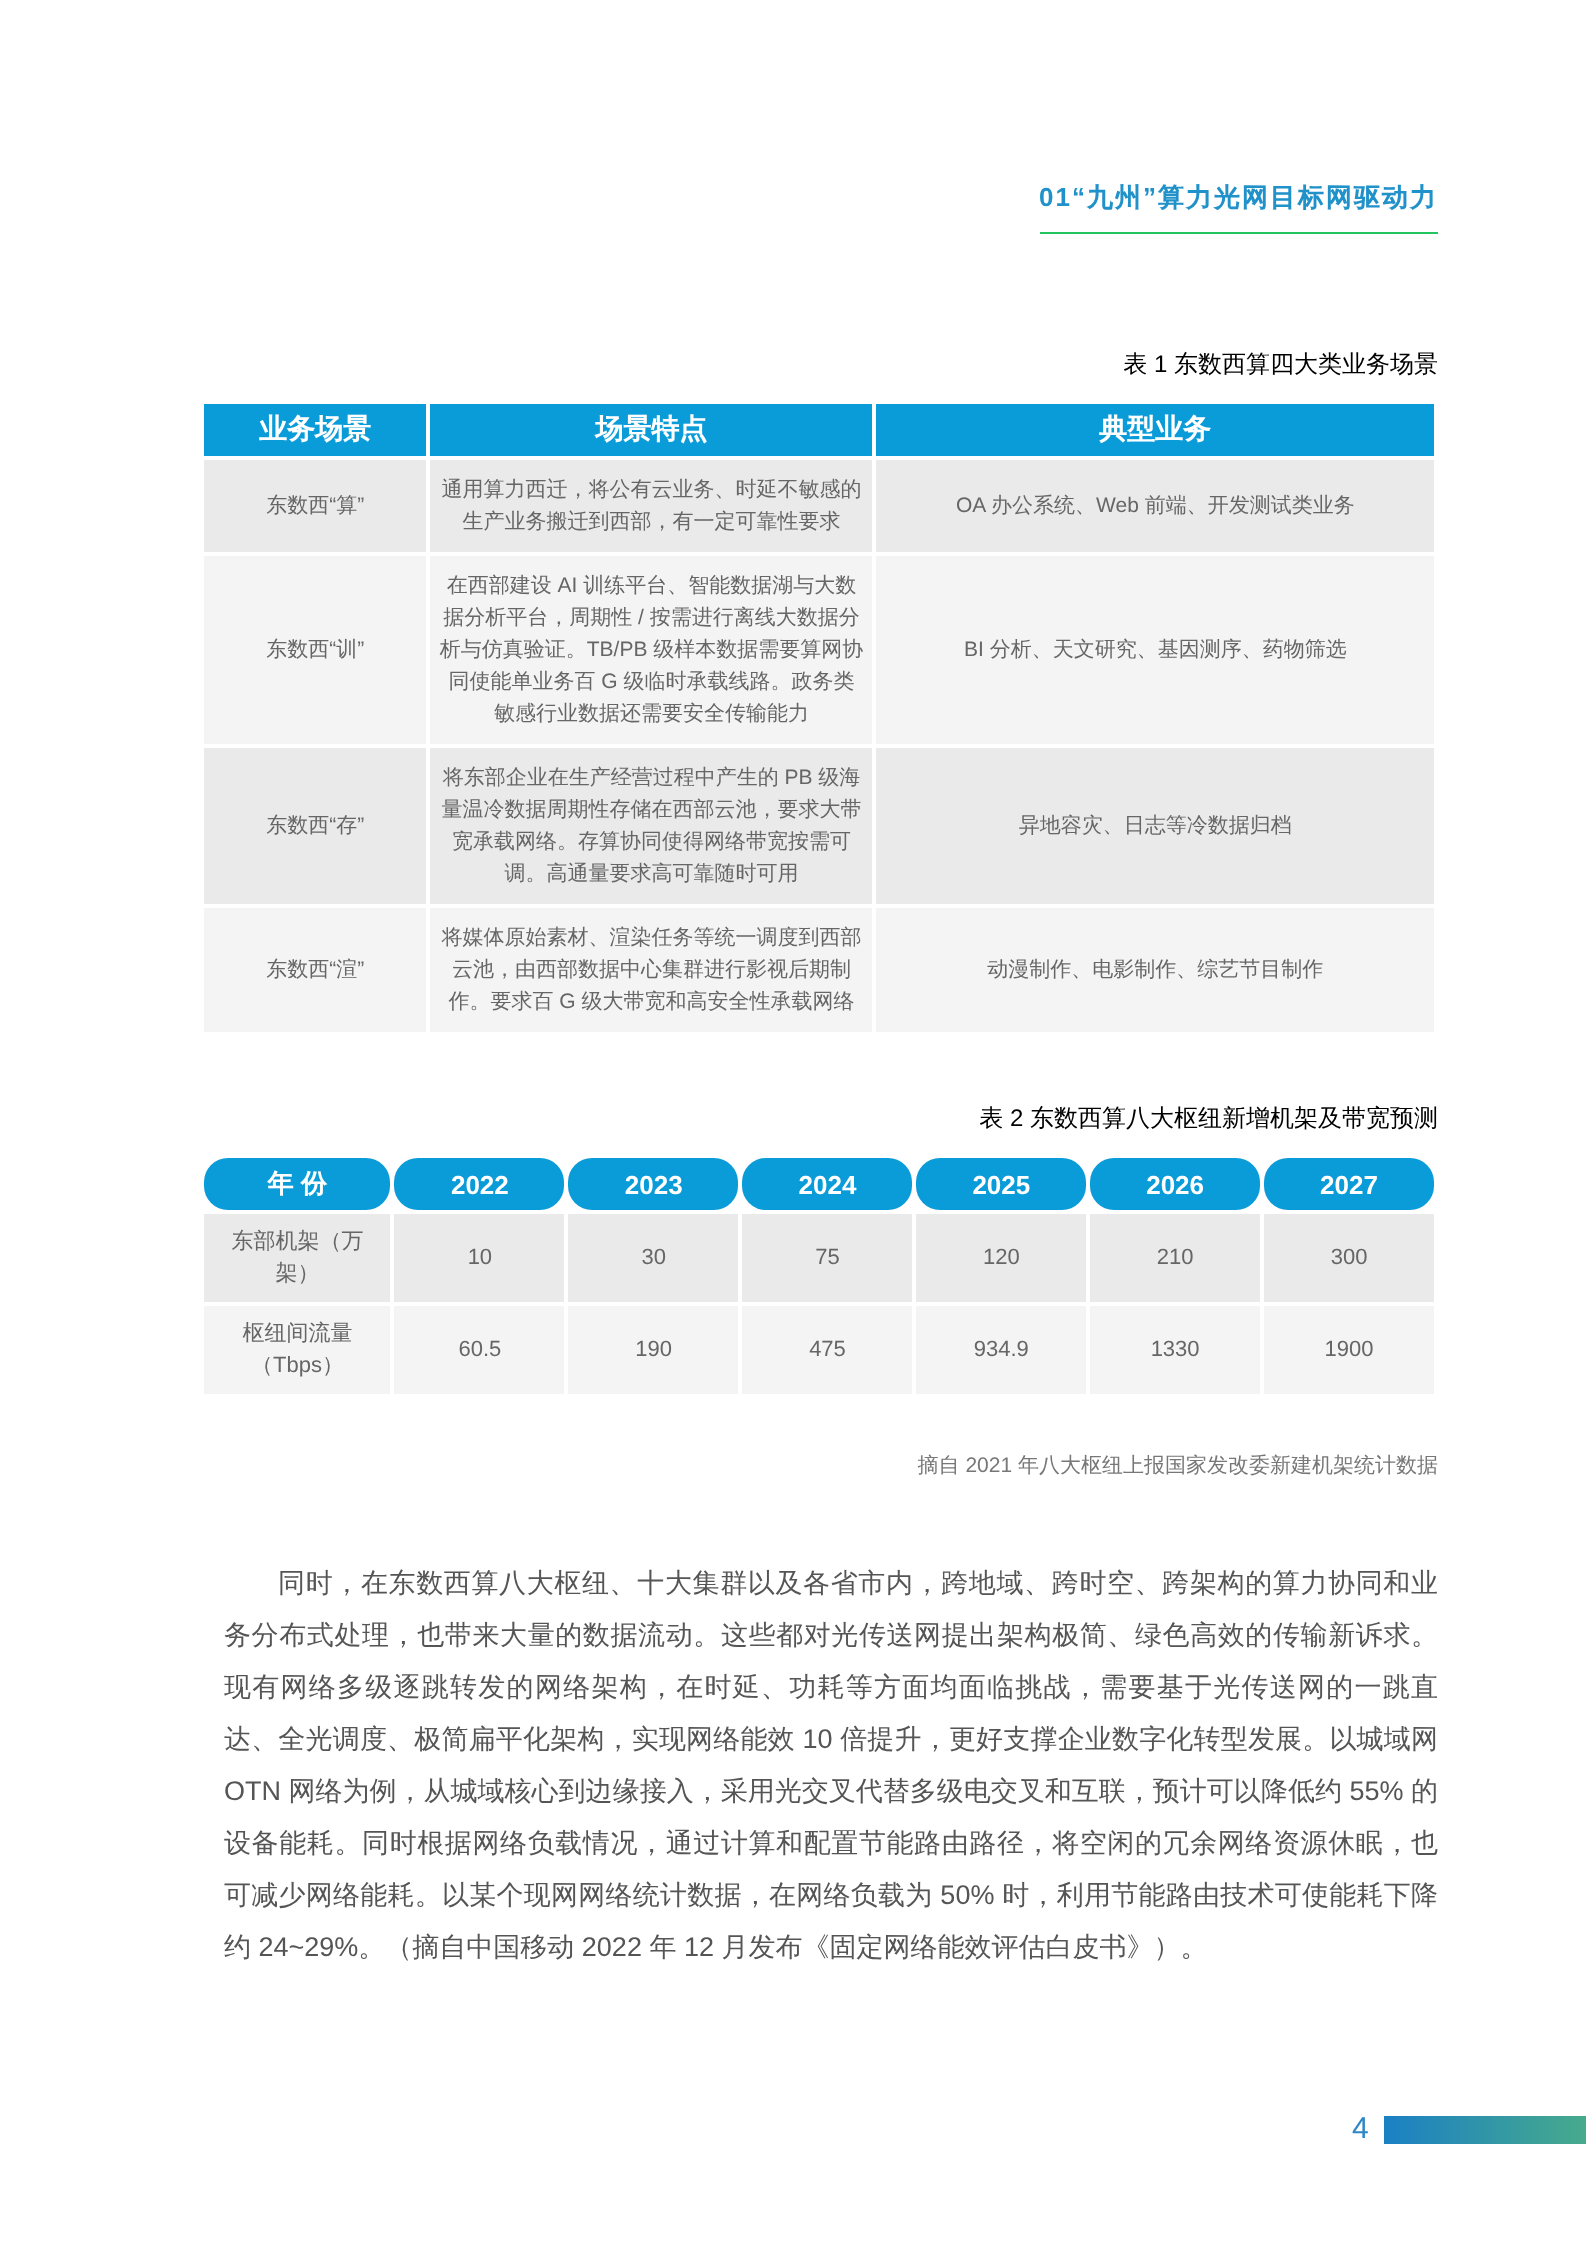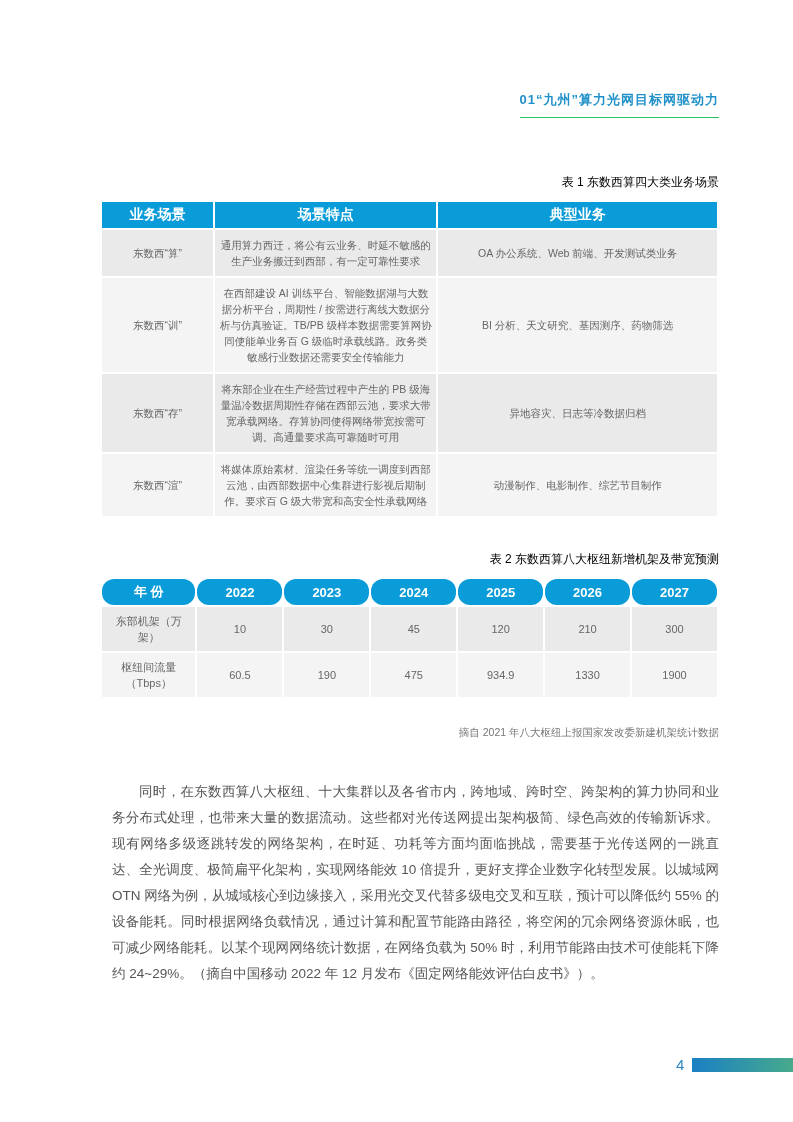--- a/index.html
+++ b/index.html
@@ -139,21 +139,21 @@
         <th>2025</th>
         <th>2026</th>
         <th>2027</th>
       </tr>
     </thead>
     <tbody>
       <tr>
         <td>东部机架（万架）</td>
         <td>10</td>
         <td>30</td>
-        <td>45</td>
+        <td>75</td>
         <td>120</td>
         <td>210</td>
         <td>300</td>
       </tr>
       <tr>
         <td>枢纽间流量（Tbps）</td>
         <td>60.5</td>
         <td>190</td>
         <td>475</td>
         <td>934.9</td>

